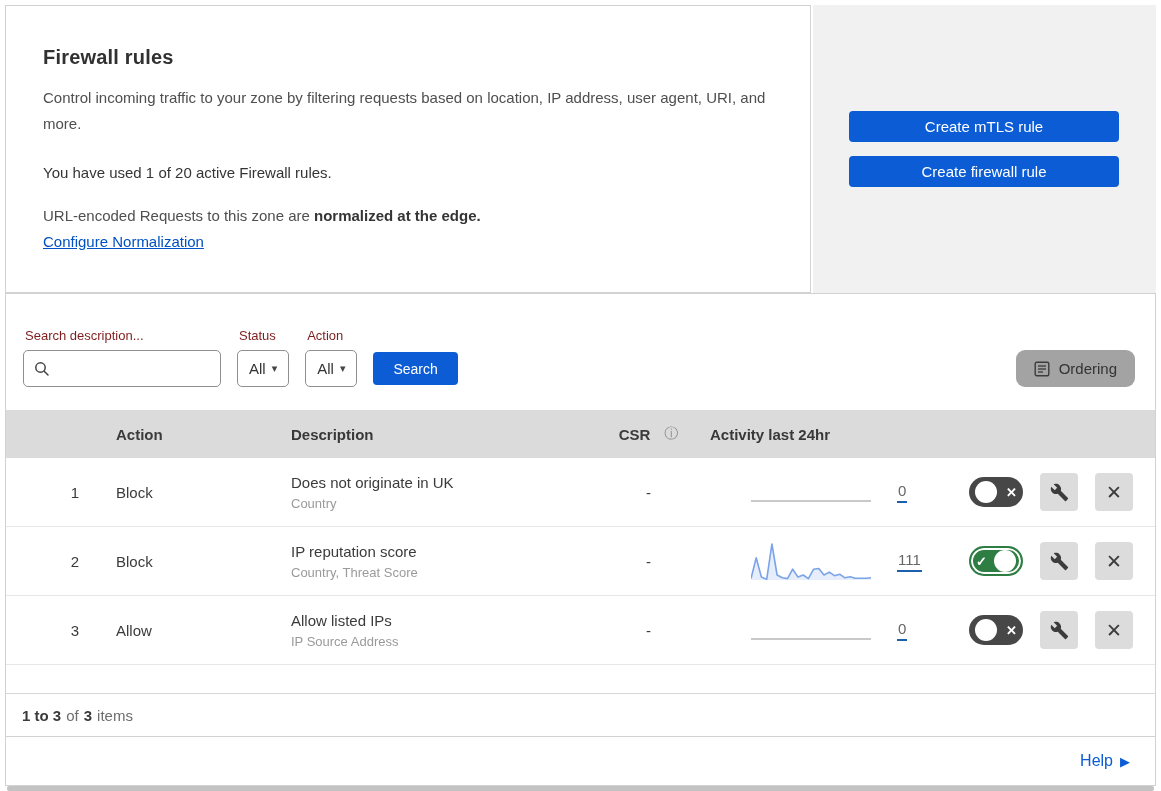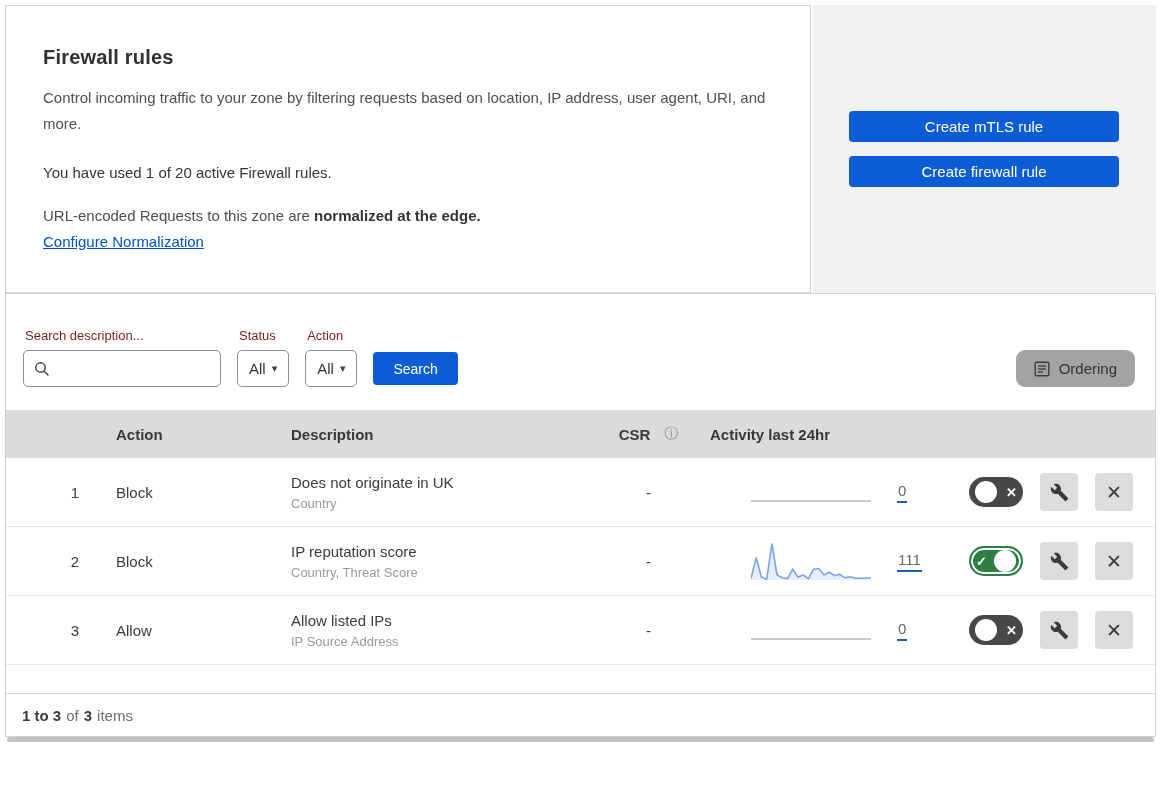--- a/index.html
+++ b/index.html
@@ -299,15 +299,21 @@
     <div class="spacer-strip"></div>
 
     <div class="table-footer">
       <b>1 to 3</b>
       <span>of</span>
       <b>3</b>
       <span>items</span>
     </div>
   </div>
 
+  <div class="help-bar">
+    <a class="help-link">
+      <span>Help</span>
+      <span class="help-arrow">▶</span>
+    </a>
+  </div>
 
   <div class="bottom-strip"></div>
 </div>
 
 </body></html>

